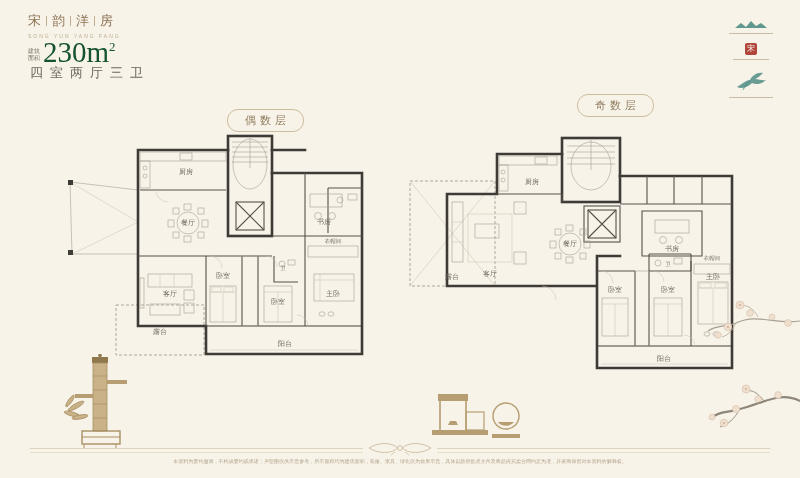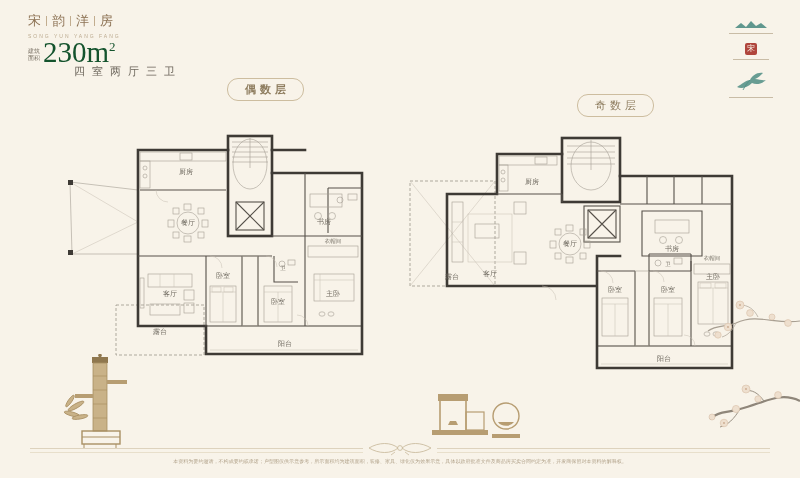--- a/index.html
+++ b/index.html
@@ -11,34 +11,34 @@
   .brand{position:absolute;left:28px;top:12px;width:120px;}
   .brand-row{display:flex;align-items:center;color:#8d7355;
              font-family:"Liberation Serif","DejaVu Serif",serif;font-size:13px;}
   .brand-row .sep{width:1px;height:10px;background:#c2ad8f;margin:0 5px;}
   .brand-sub{margin-top:3px;font-size:5px;letter-spacing:2px;color:#bcab90;white-space:nowrap;}
   .area-row{position:absolute;left:28px;top:33px;display:flex;align-items:flex-end;}
   .area-pre{display:flex;flex-direction:column;justify-content:flex-end;margin-right:3px;padding-bottom:4px;}
   .area-pre div{font-size:6px;line-height:7px;color:#7a7265;}
   .area-val{font-family:Liberation Serif, serif;font-size:29px;line-height:28px;color:#14532d;}
   .area-val sup{font-size:13px;}
-  .spec{position:absolute;left:30px;top:64px;font-size:11px;letter-spacing:7px;color:#6d675d;white-space:nowrap;margin-left:44px;}
+  .spec{position:absolute;left:30px;top:64px;font-size:13px;letter-spacing:7px;color:#6d675d;white-space:nowrap;}
 
   
   .logos{position:absolute;right:14px;top:20px;width:70px;display:flex;flex-direction:column;align-items:center;}
   .logo-item{display:flex;flex-direction:column;align-items:center;margin-bottom:9px;}
   .cap-line{width:44px;height:1px;background:#c9bca6;margin-top:4px;}
   .cap-line.short{width:36px;}
   .seal{width:12px;height:12px;background:#b0453c;color:#fbf6ec;font-size:8px;line-height:12px;
         text-align:center;border-radius:2px;font-family:"Liberation Serif","DejaVu Serif",serif;}
 
   
   .pill{position:absolute;border:1px solid #cdbd9f;border-radius:11px;padding:3px 13px 3px 17px;
         font-size:11px;letter-spacing:4px;color:#8d7c5e;background:transparent;}
-  .pill.left{left:227px;top:78px;font-weight:bold;}
+  .pill.left{left:227px;top:109px;}
   .pill.right{left:577px;top:94px;font-family:Liberation Mono, monospace;}
 
   
   .plan-left{position:absolute;left:60px;top:128px;}
   .plan-right{position:absolute;left:402px;top:136px;}
   .w2{stroke:#3e3a35;stroke-width:2.6;fill:none;stroke-linecap:square;}
   .w1{stroke:#56514a;stroke-width:1.1;fill:none;}
   .t{stroke:#a49e93;stroke-width:.6;fill:none;}
   .tt{stroke:#c6bfb2;stroke-width:.5;fill:none;}
   .dash{stroke:#918b80;stroke-width:.7;fill:none;stroke-dasharray:3,2;}

